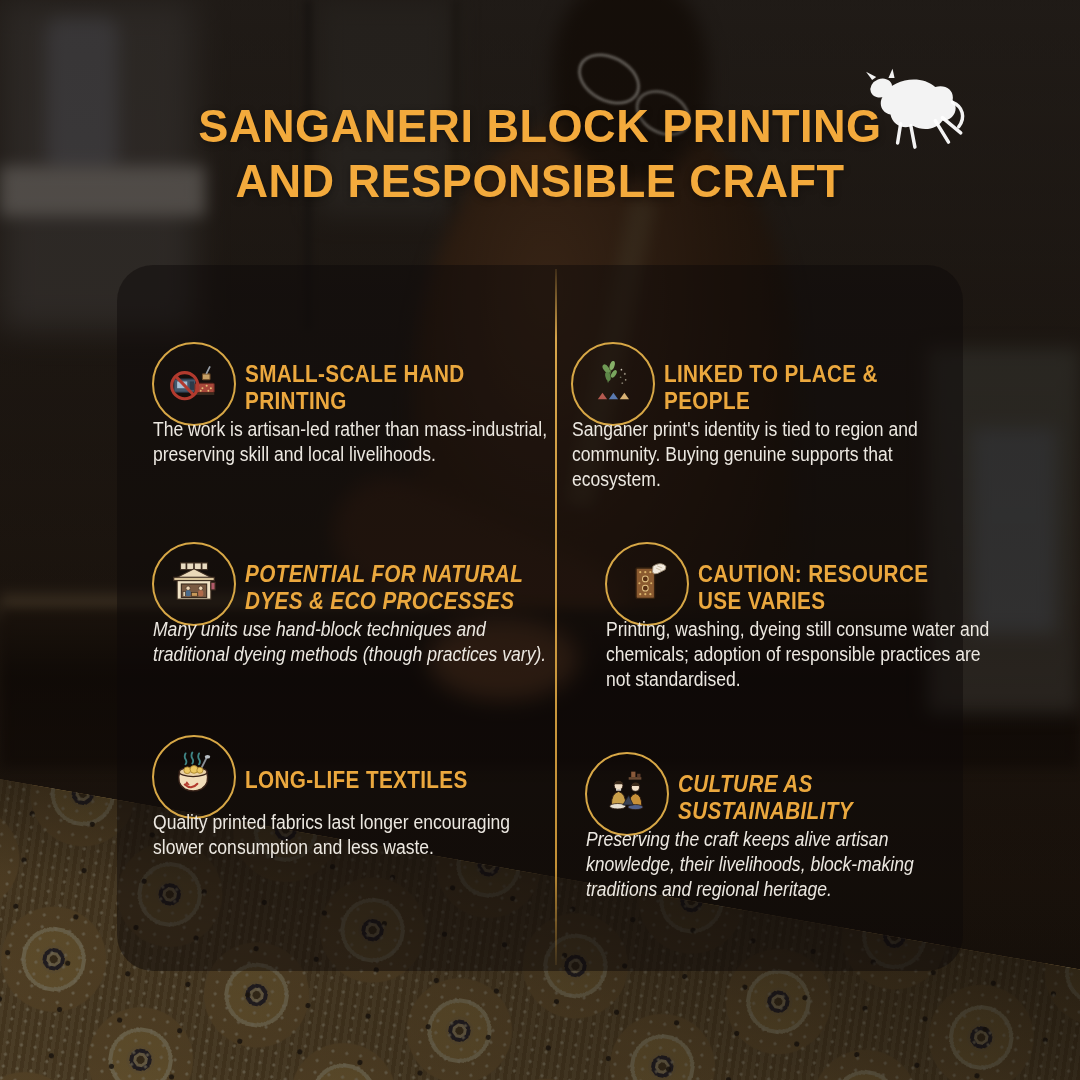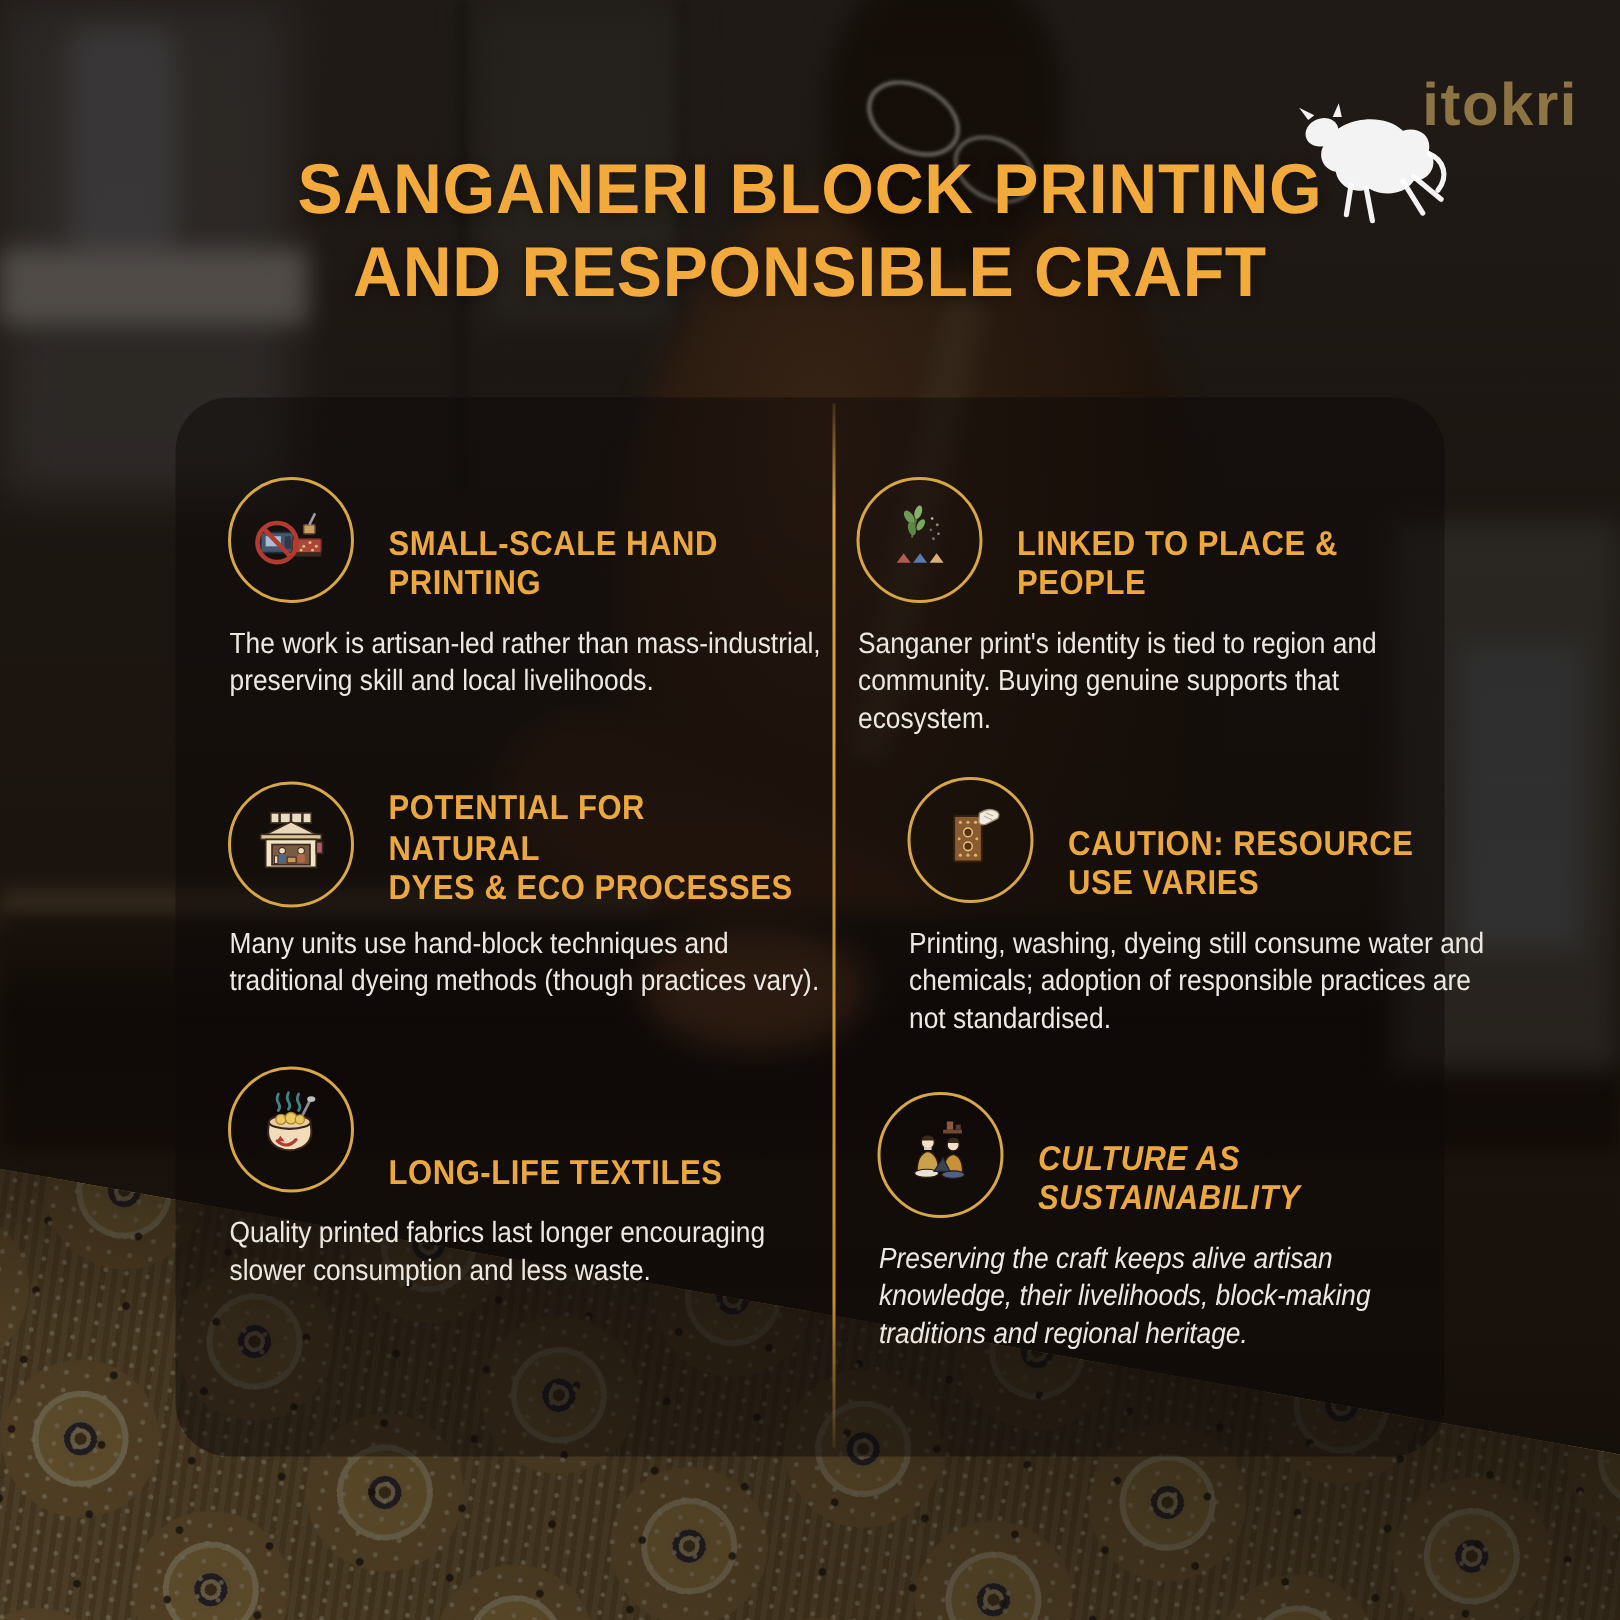--- a/index.html
+++ b/index.html
@@ -62,23 +62,23 @@
     text-shadow:0 2px 8px rgba(0,0,0,.35);}
 
   
   .panel{left:117px;top:265px;width:846px;height:706px;border-radius:36px;
     background:rgba(12,9,8,.47);z-index:20;}
   .divider{position:absolute;left:438px;top:4px;width:2px;height:696px;
     background:linear-gradient(180deg, rgba(214,164,74,.15) 0%, #d6a44a 10%, #c28f35 86%, rgba(214,164,74,.1) 100%);}
 
   .card{position:absolute;width:412px;}
   .c1{left:35px;top:53px;}  .c2{left:454px;top:53px;}
-  .c3{left:35px;top:253px;} .c4{left:488px;top:253px;}
+  .c3{left:35px;top:253px;font-style:italic;} .c4{left:488px;top:253px;}
   .c5{left:35px;top:446px;} .c6{left:468px;top:463px;font-style:italic;}
-  .card-head{display:flex;gap:23px;align-items:flex-end;}
+  .card-head{display:flex;gap:9px;align-items:center;margin-top:24px;}
   .icon-circle{flex:none;width:84px;height:84px;border:2px solid #d7a746;border-radius:50%;
     display:flex;align-items:center;justify-content:center;}
   .icon-circle svg{width:54px;height:54px;}
   .card-title{margin:0;padding-top:7px;width:340px;
     font-size:23px;font-weight:bold;line-height:1.16;letter-spacing:.4px;color:#EBA83E;
     transform:scaleX(.9);transform-origin:left top;}
   .card-body{position:absolute;left:1px;top:99px;margin:0;width:438px;
     font-size:19.5px;line-height:1.27;color:#ECE8E1;
     transform:scaleX(.9);transform-origin:left top;}
   .c2 .card-body,.c4 .card-body,.c6 .card-body{width:428px;}
@@ -117,21 +117,20 @@
         <path d="M24 16 L28 7 L30 16 Z"></path>
       </g>
       <g stroke="#ffffff" stroke-width="3.4" stroke-linecap="round" fill="none" opacity="0.95">
         <path d="M70 58 L83 79"></path>
         <path d="M77 55 L95 70"></path>
         <path d="M46 63 L50 84"></path>
         <path d="M36 61 L33 80"></path>
         <path d="M87 40 C97 44 100 55 93 64"></path>
       </g>
     </svg>
-    <span class="logo-text">itokri</span>
   </div>
 
   <h1 class="abs title" style="margin:0;">
     <span>SANGANERI BLOCK PRINTING</span><br>
     <span>AND RESPONSIBLE CRAFT</span>
   </h1>
 
   <div class="abs panel">
     <div class="divider"></div>
 

